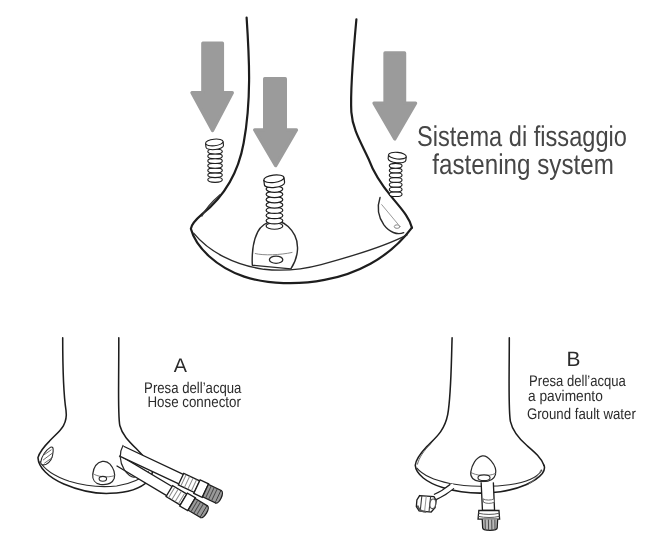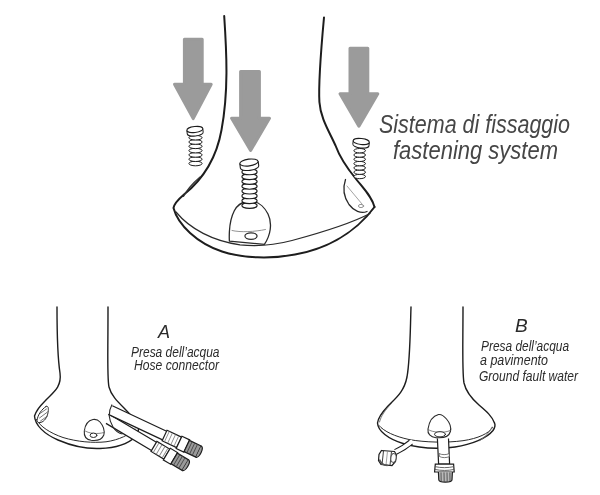--- a/index.html
+++ b/index.html
@@ -1,17 +1,17 @@
 <!DOCTYPE html>
 <html><head>
 <meta charset="utf-8">
 <style>
   html,body{margin:0;padding:0;background:#ffffff;}
   #stage{position:relative;width:600px;height:495px;background:#fff;overflow:hidden;
-         font-family:"Liberation Sans", sans-serif;font-style:italic;}
+         font-family:"Liberation Sans", sans-serif;}
   svg{position:absolute;left:0;top:0;}
 </style>
 </head>
 <body>
 <div id="stage">
 <svg width="600" height="495" viewBox="0 0 600 495">
 
   <g stroke-linecap="round" stroke-linejoin="round" fill="none">
 
     <path fill="#ffffff" stroke="none" d="M224.2,16 C226.8,55 228.5,92 221.5,130 C216.5,158 202,180 184,194.5 C177,200.5 174,204.5 173.5,208 C178,225 197,243 222,251.5 C243,258.5 272,259 295,254.5 C322,249.5 353,236 374.5,207 C372,197 364,189 356,179 C347,168 340,158 335.5,145.5 C329,131 320.5,118 319.4,102 C318.6,88 321,50 324,17.5 Z"></path>

